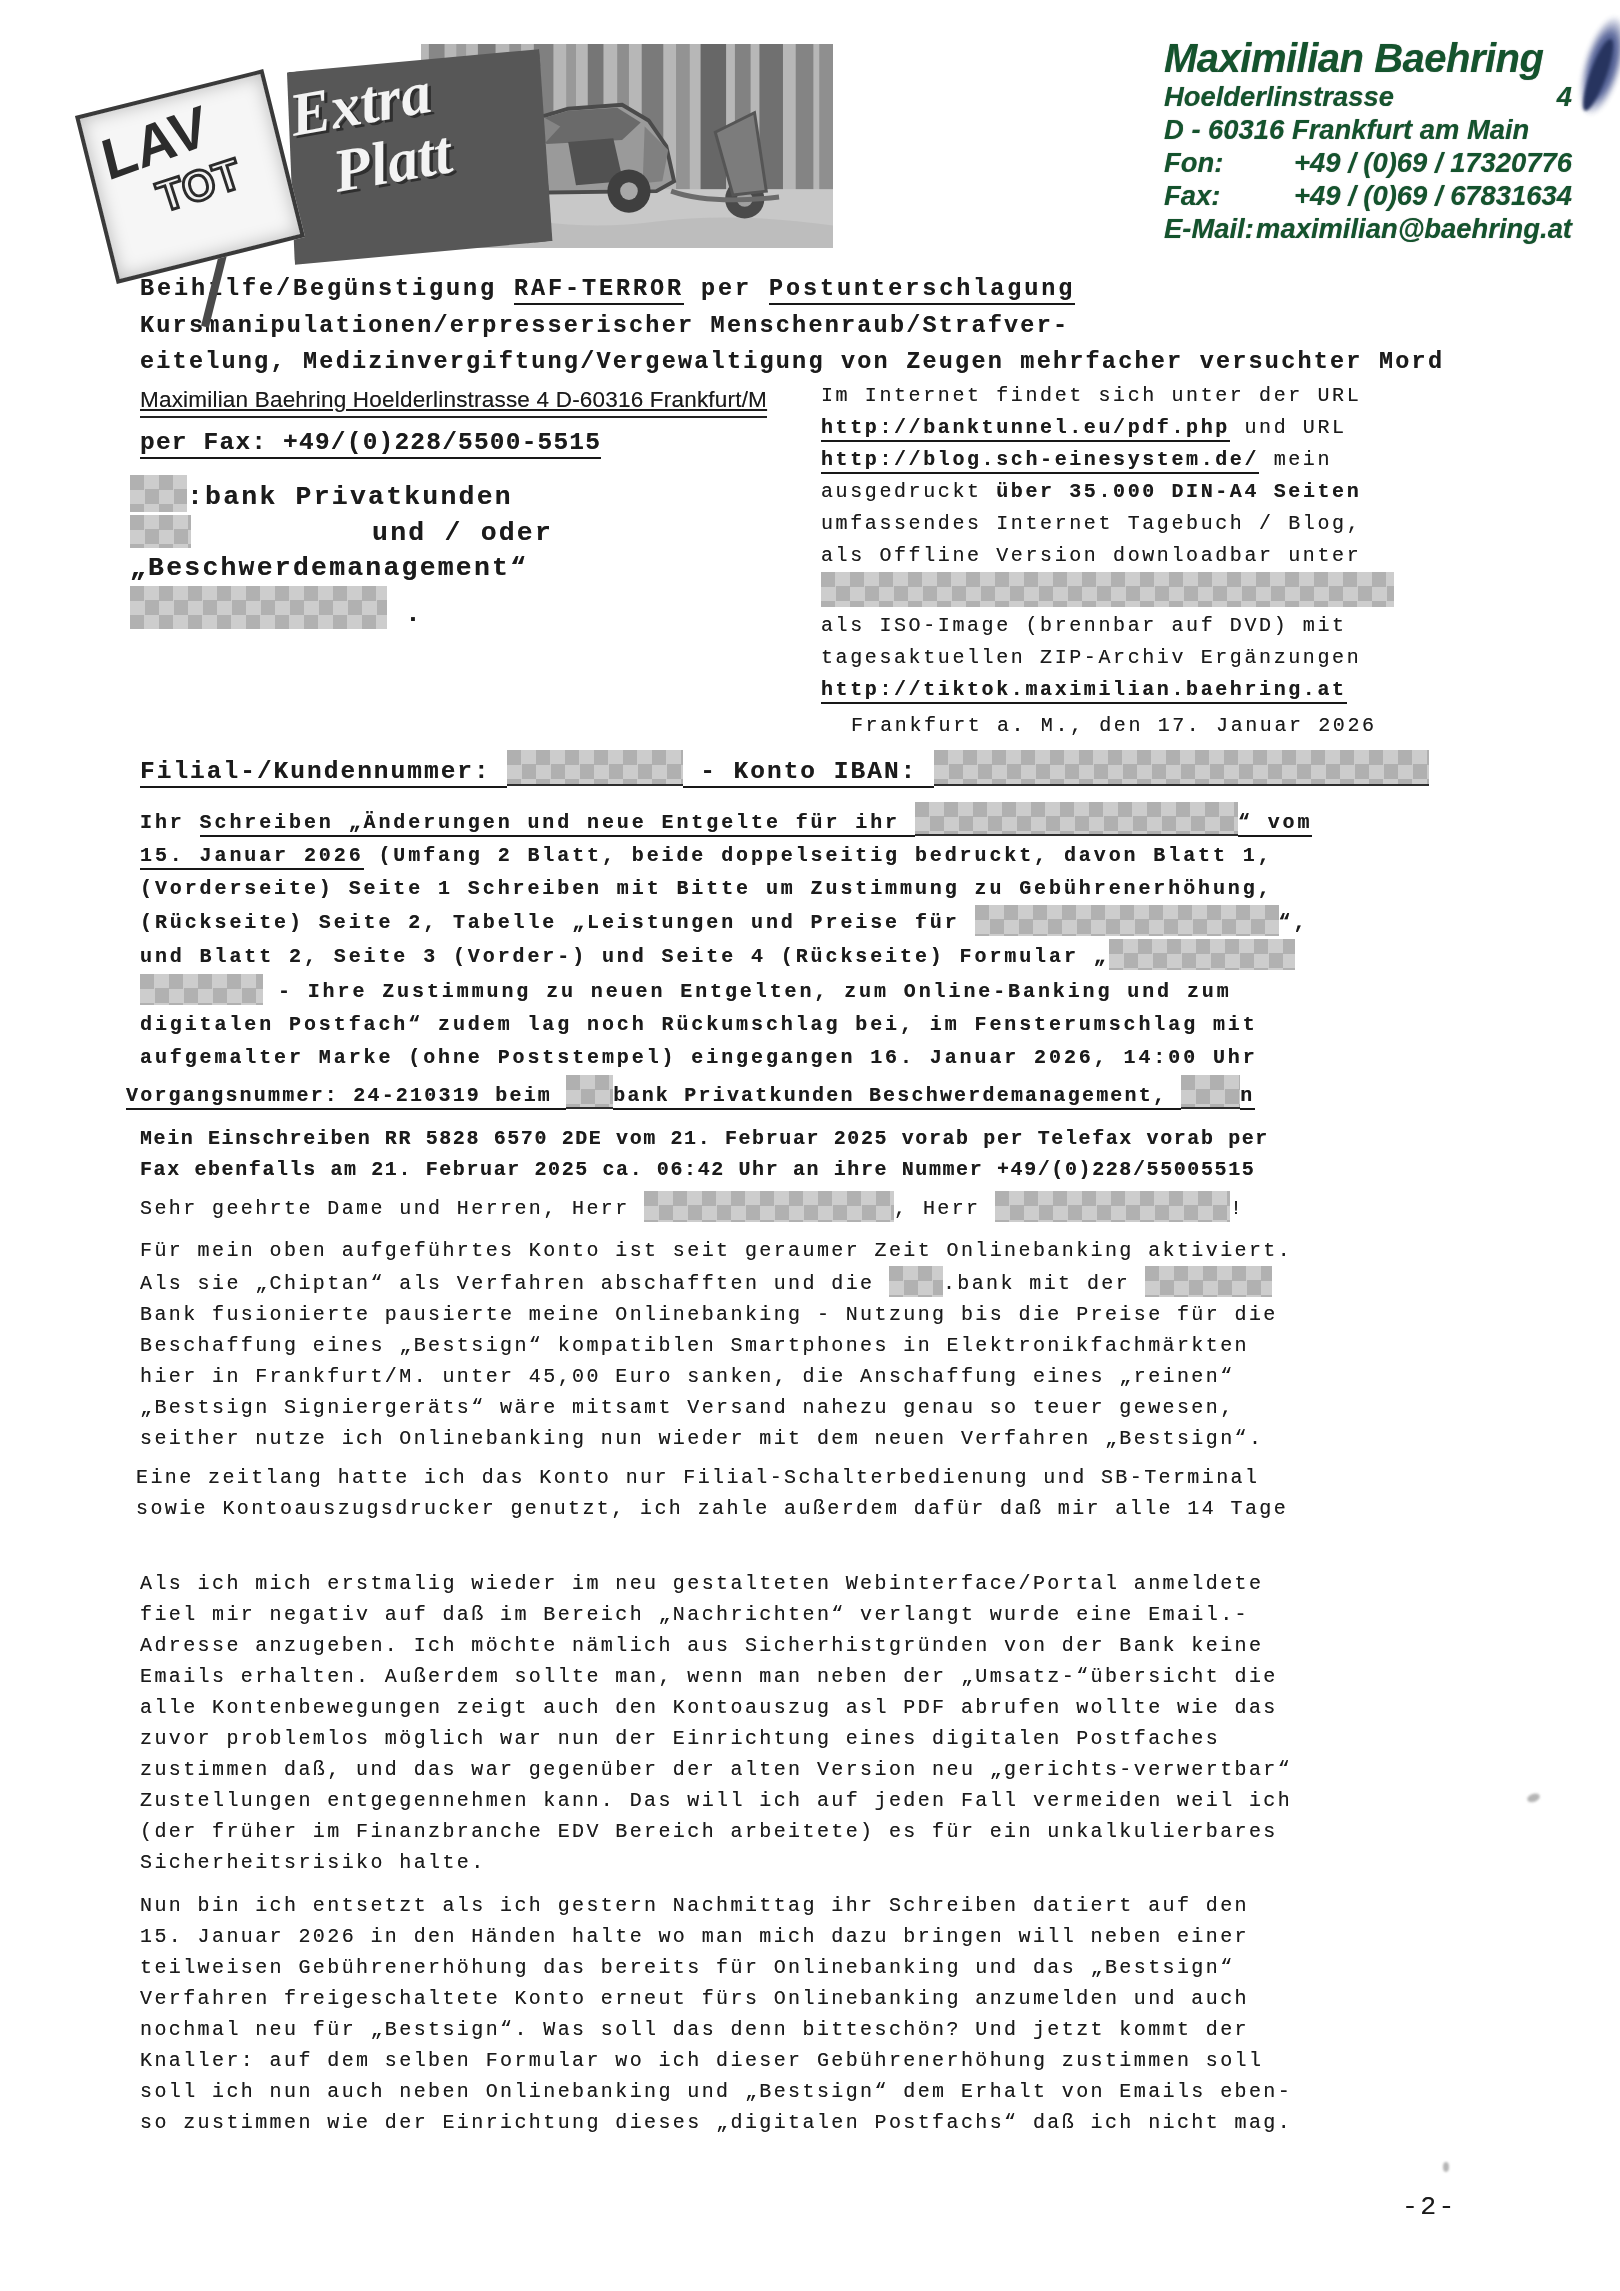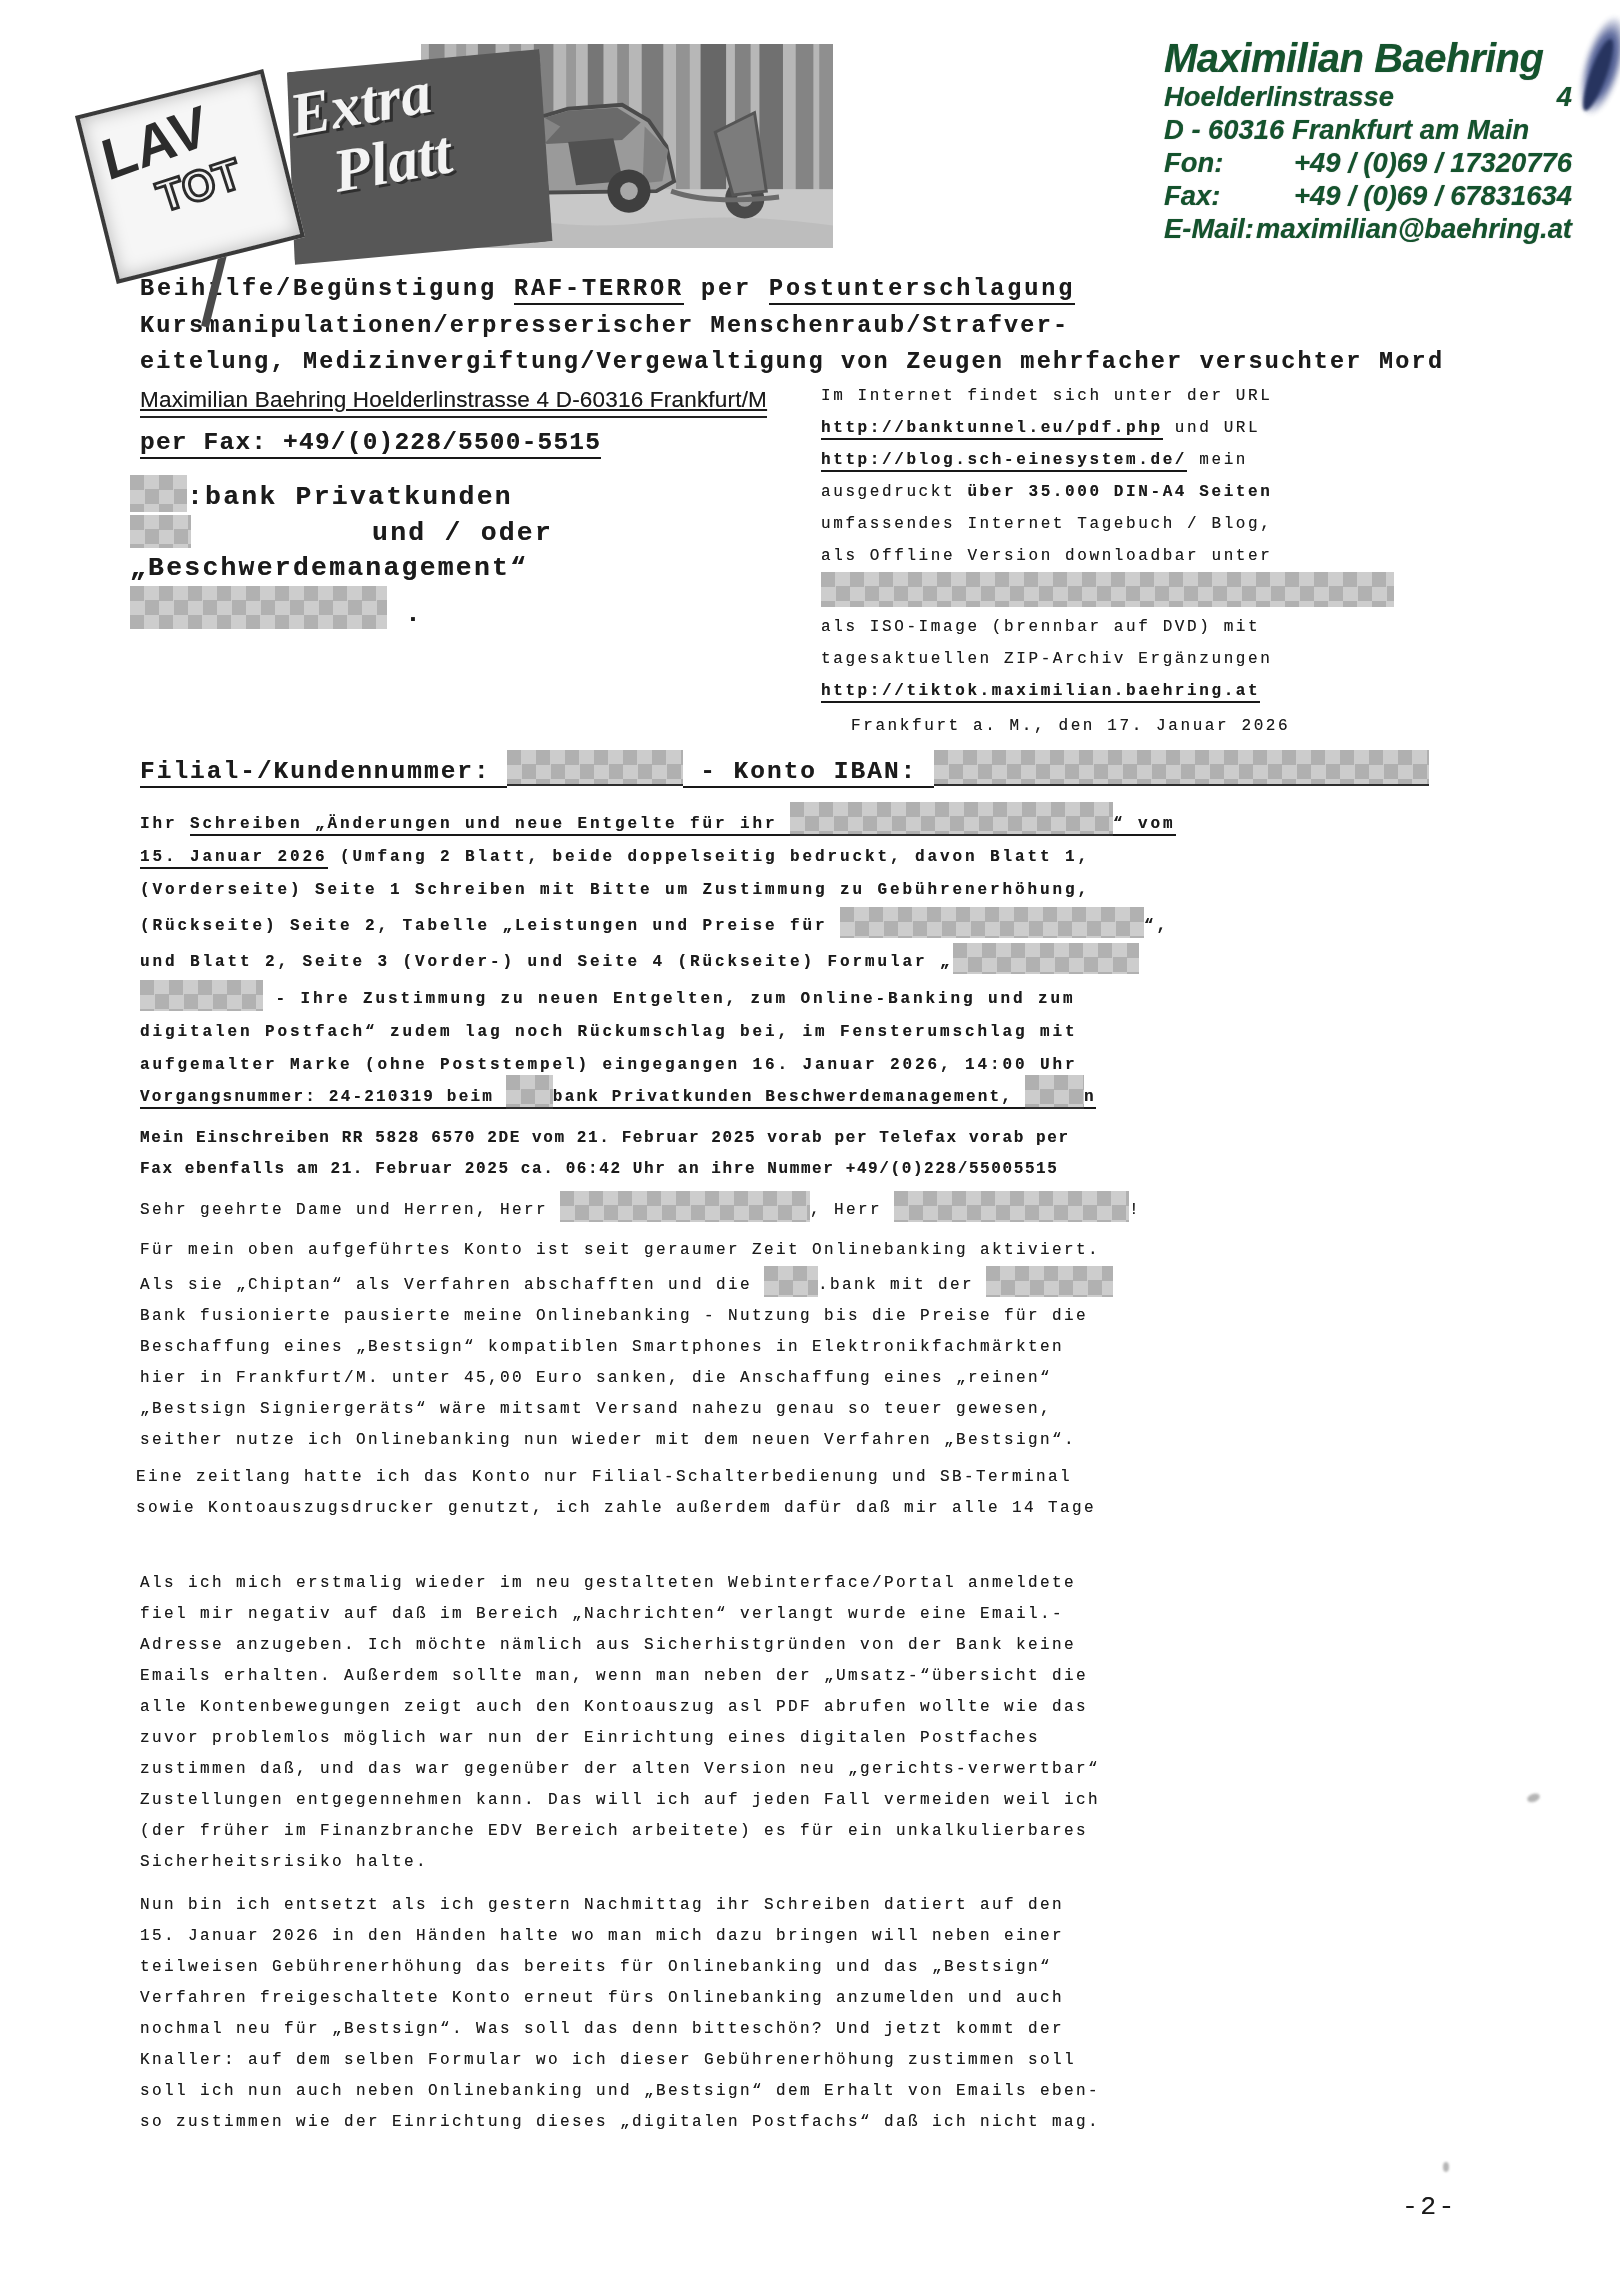--- a/index.html
+++ b/index.html
@@ -1,19 +1,19 @@
 <!DOCTYPE html>
 <html><head>
 <meta charset="utf-8">
 <style>
   html,body{margin:0;padding:0;background:#ffffff;}
   .page{position:relative;width:1620px;height:2292px;background:#ffffff;overflow:hidden;
         color:#1b1b1b;font-family:"Liberation Mono",monospace;}
   .abs{position:absolute;}
-  .mono{font-family:"Liberation Mono",monospace;font-size:16px;letter-spacing:2.4px;white-space:pre;
+  .mono{font-family:"Liberation Mono",monospace;font-size:20px;letter-spacing:2.4px;white-space:pre;
         text-shadow:0 0 0.5px rgba(20,20,20,.55);}
   .sans{font-family:"Liberation Sans",sans-serif;text-decoration:underline;}
   .b{font-weight:bold;}
   .u{border-bottom:2.9px solid #181818;padding-bottom:1px;}
   .ln{white-space:pre;}
   .redact{display:inline-block;height:31px;vertical-align:-7.8px;opacity:.9;
     background:repeating-conic-gradient(#c7c7c7 0% 25%, #a8a8a8 0% 50%);
     background-size:29px 29px;}
   
   .sender{width:408px;font-family:"Liberation Sans",sans-serif;font-weight:bold;color:#14532d;
@@ -149,21 +149,21 @@
   <div class="abs mono fax-line u" style="left:140px;top:429px;">per Fax: +49/(0)228/5500-5515</div>
   <div class="abs mono addr-bank" style="left:130px;top:475px;"><div class="ln"><span class="redact" style="width: 57px; height: 37px;"></span><span>:bank Privatkunden</span></div><div class="ln"><span class="redact" style="width: 61px; height: 33px;"></span><span>          und / oder</span></div><div class="ln"><span>„Beschwerdemanagement“</span></div><div class="ln"><span class="redact" style="width: 257px; height: 43px;"></span><span> .</span></div></div>
 
   <div class="abs mono info" style="left:821px;top:380px;"><div class="ln"><span>Im Internet findet sich unter der URL</span></div><div class="ln"><span class="b u">http://banktunnel.eu/pdf.php</span><span> und URL</span></div><div class="ln"><span class="b u">http://blog.sch-einesystem.de/</span><span> mein</span></div><div class="ln"><span>ausgedruckt </span><span class="b">über 35.000 DIN-A4 Seiten</span></div><div class="ln"><span>umfassendes Internet Tagebuch / Blog,</span></div><div class="ln"><span>als Offline Version downloadbar unter</span></div><div class="ln"><span class="redact" style="width: 573px; height: 35px;"></span></div><div class="ln"><span>als ISO-Image (brennbar auf DVD) mit</span></div><div class="ln"><span>tagesaktuellen ZIP-Archiv Ergänzungen</span></div><div class="ln"><span class="b u">http://tiktok.maximilian.baehring.at</span></div></div>
   <div class="abs mono info" style="left:826px;top:710px;margin-left:25px;">Frankfurt a. M., den 17. Januar 2026</div>
 
   <div class="abs mono refline" style="left:140px;top:750px;"><span class="u">Filial-/Kundennummer: </span><span class="redact u" style="width: 176px; height: 33px;"></span><span class="u"> - Konto IBAN: </span><span class="redact u" style="width: 495px; height: 33px;"></span></div>
 
   <div class="abs mono bold-para" style="left:140px;top:802px;"><div class="ln"><span>Ihr </span><span class="u">Schreiben „Änderungen und neue Entgelte für ihr </span><span class="redact u" style="width: 323px;"></span><span class="u">“ vom</span></div><div class="ln"><span class="u">15. Januar 2026</span><span> (Umfang 2 Blatt, beide doppelseitig bedruckt, davon Blatt 1,</span></div><div class="ln"><span>(Vorderseite) Seite 1 Schreiben mit Bitte um Zustimmung zu Gebührenerhöhung,</span></div><div class="ln"><span>(Rückseite) Seite 2, Tabelle „Leistungen und Preise für </span><span class="redact" style="width: 304px;"></span><span>“,</span></div><div class="ln"><span>und Blatt 2, Seite 3 (Vorder-) und Seite 4 (Rückseite) Formular „</span><span class="redact" style="width: 186px;"></span></div><div class="ln"><span class="redact" style="width: 123px;"></span><span> - Ihre Zustimmung zu neuen Entgelten, zum Online-Banking und zum</span></div><div class="ln"><span>digitalen Postfach“ zudem lag noch Rückumschlag bei, im Fensterumschlag mit</span></div><div class="ln"><span>aufgemalter Marke (ohne Poststempel) eingegangen 16. Januar 2026, 14:00 Uhr</span></div></div>
 
-  <div class="abs mono vorgang" style="left:140px;top:1075px;text-align:center;"><span class="u">Vorgangsnummer: 24-210319 beim </span><span class="redact u" style="width: 47px;"></span><span class="u">bank Privatkunden Beschwerdemanagement, </span><span class="redact u" style="width: 59px;"></span><span class="u">n</span></div>
+  <div class="abs mono vorgang" style="left:126px;top:1075px;text-align:center;"><span class="u">Vorgangsnummer: 24-210319 beim </span><span class="redact u" style="width: 47px;"></span><span class="u">bank Privatkunden Beschwerdemanagement, </span><span class="redact u" style="width: 59px;"></span><span class="u">n</span></div>
 
   <div class="abs mono einschreiben" style="left:140px;top:1123px;"><div class="ln">Mein Einschreiben RR 5828 6570 2DE vom 21. Februar 2025 vorab per Telefax vorab per</div><div class="ln">Fax ebenfalls am 21. Februar 2025 ca. 06:42 Uhr an ihre Nummer +49/(0)228/55005515</div></div>
 
   <div class="abs mono" style="left:140px;top:1191px;"><span>Sehr geehrte Dame und Herren, Herr </span><span class="redact" style="width: 250px;"></span><span>, Herr </span><span class="redact" style="width: 235px;"></span><span>!</span></div>
 
   <div class="abs mono body-para" style="left:140px;top:1235px;"><div class="ln">Für mein oben aufgeführtes Konto ist seit geraumer Zeit Onlinebanking aktiviert.</div><div class="ln"><span>Als sie „Chiptan“ als Verfahren abschafften und die </span><span class="redact" style="width: 54px;"></span><span>.bank mit der </span><span class="redact" style="width: 127px;"></span></div><div class="ln">Bank fusionierte pausierte meine Onlinebanking - Nutzung bis die Preise für die</div><div class="ln">Beschaffung eines „Bestsign“ kompatiblen Smartphones in Elektronikfachmärkten</div><div class="ln">hier in Frankfurt/M. unter 45,00 Euro sanken, die Anschaffung eines „reinen“</div><div class="ln">„Bestsign Signiergeräts“ wäre mitsamt Versand nahezu genau so teuer gewesen,</div><div class="ln">seither nutze ich Onlinebanking nun wieder mit dem neuen Verfahren „Bestsign“.</div></div>
   <div class="abs mono body-para" style="left:136px;top:1462px;"><div class="ln">Eine zeitlang hatte ich das Konto nur Filial-Schalterbedienung und SB-Terminal</div><div class="ln">sowie Kontoauszugsdrucker genutzt, ich zahle außerdem dafür daß mir alle 14 Tage</div></div>
   <div class="abs mono body-para" style="left:140px;top:1568px;"><div class="ln">Als ich mich erstmalig wieder im neu gestalteten Webinterface/Portal anmeldete</div><div class="ln">fiel mir negativ auf daß im Bereich „Nachrichten“ verlangt wurde eine Email.-</div><div class="ln">Adresse anzugeben. Ich möchte nämlich aus Sicherhistgründen von der Bank keine</div><div class="ln">Emails erhalten. Außerdem sollte man, wenn man neben der „Umsatz-“übersicht die</div><div class="ln">alle Kontenbewegungen zeigt auch den Kontoauszug asl PDF abrufen wollte wie das</div><div class="ln">zuvor problemlos möglich war nun der Einrichtung eines digitalen Postfaches</div><div class="ln">zustimmen daß, und das war gegenüber der alten Version neu „gerichts-verwertbar“</div><div class="ln">Zustellungen entgegennehmen kann. Das will ich auf jeden Fall vermeiden weil ich</div><div class="ln">(der früher im Finanzbranche EDV Bereich arbeitete) es für ein unkalkulierbares</div><div class="ln">Sicherheitsrisiko halte.</div></div>
   <div class="abs mono body-para" style="left:140px;top:1890px;"><div class="ln">Nun bin ich entsetzt als ich gestern Nachmittag ihr Schreiben datiert auf den</div><div class="ln">15. Januar 2026 in den Händen halte wo man mich dazu bringen will neben einer</div><div class="ln">teilweisen Gebührenerhöhung das bereits für Onlinebanking und das „Bestsign“</div><div class="ln">Verfahren freigeschaltete Konto erneut fürs Onlinebanking anzumelden und auch</div><div class="ln">nochmal neu für „Bestsign“. Was soll das denn bitteschön? Und jetzt kommt der</div><div class="ln">Knaller: auf dem selben Formular wo ich dieser Gebührenerhöhung zustimmen soll</div><div class="ln">soll ich nun auch neben Onlinebanking und „Bestsign“ dem Erhalt von Emails eben-</div><div class="ln">so zustimmen wie der Einrichtung dieses „digitalen Postfachs“ daß ich nicht mag.</div></div>
 

